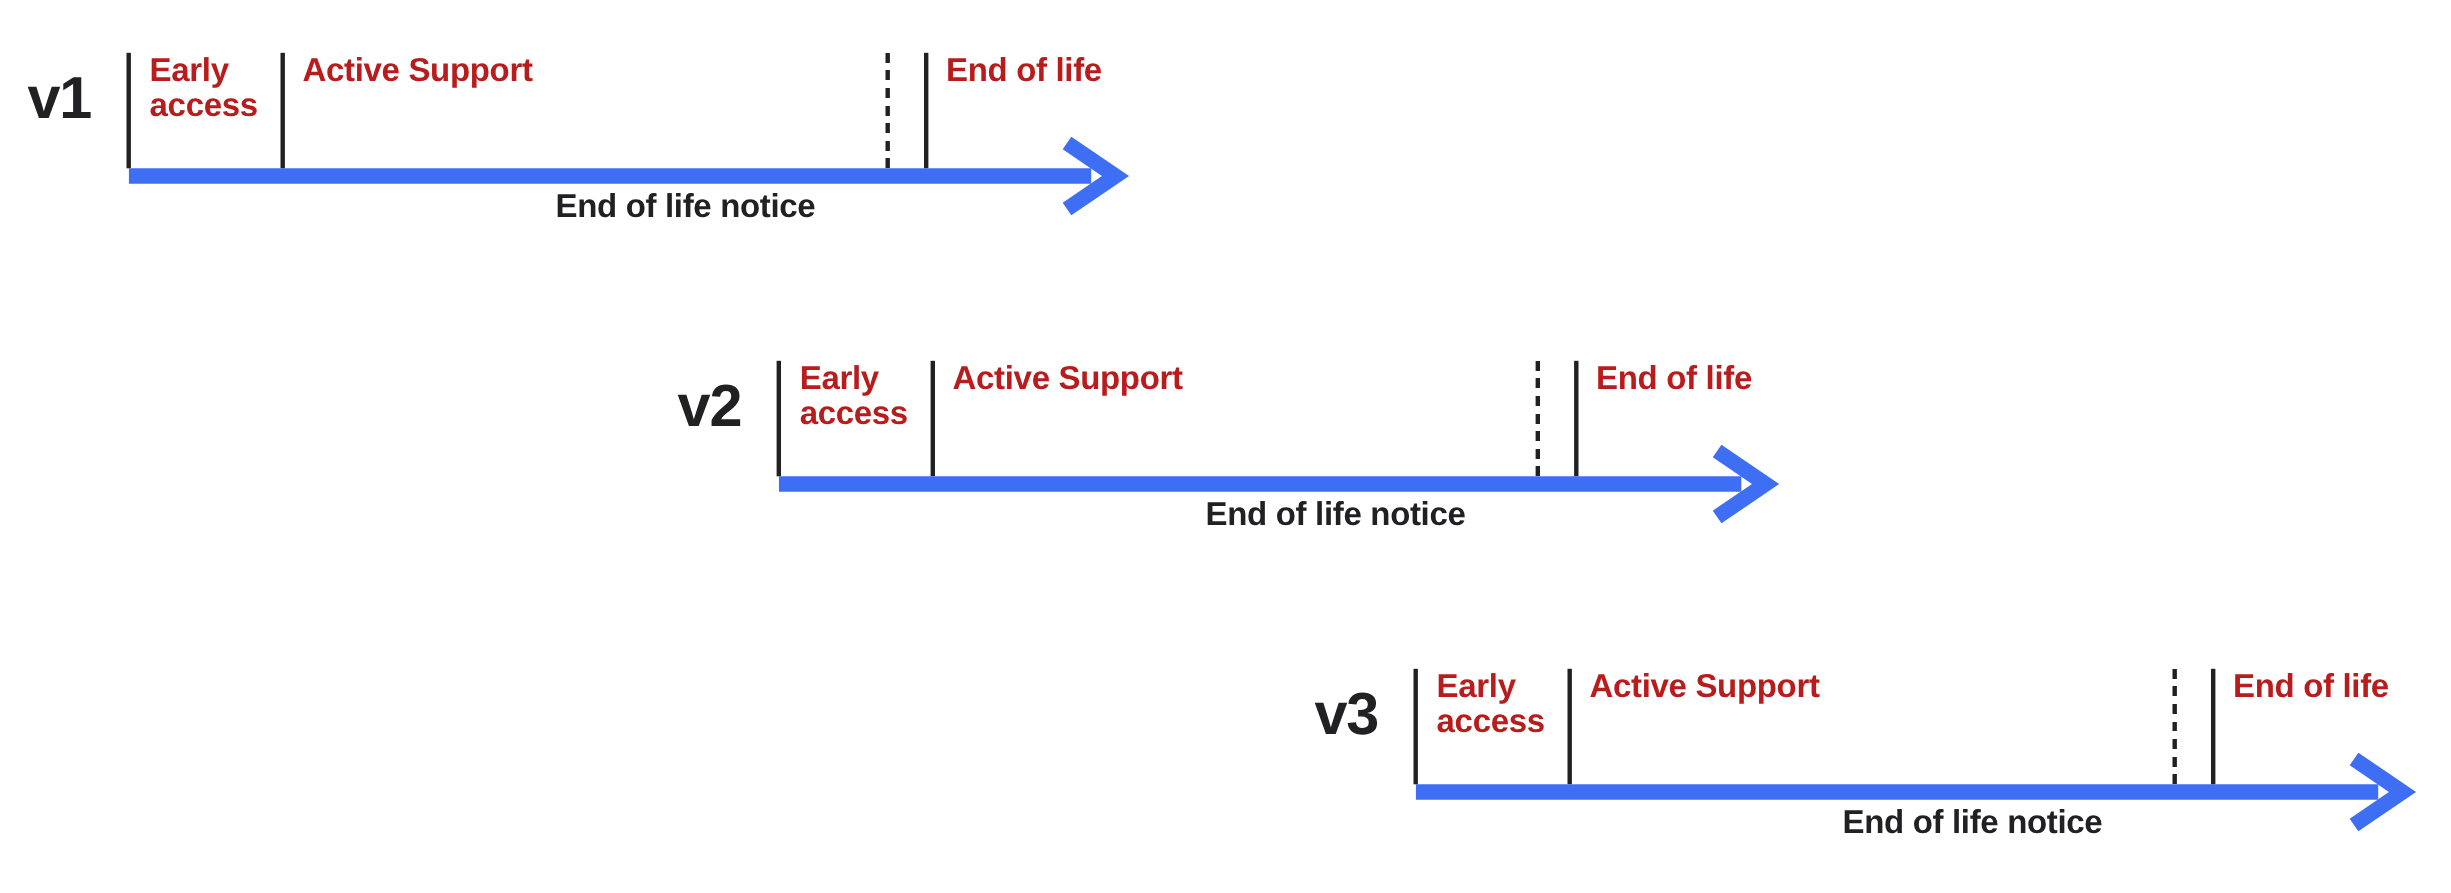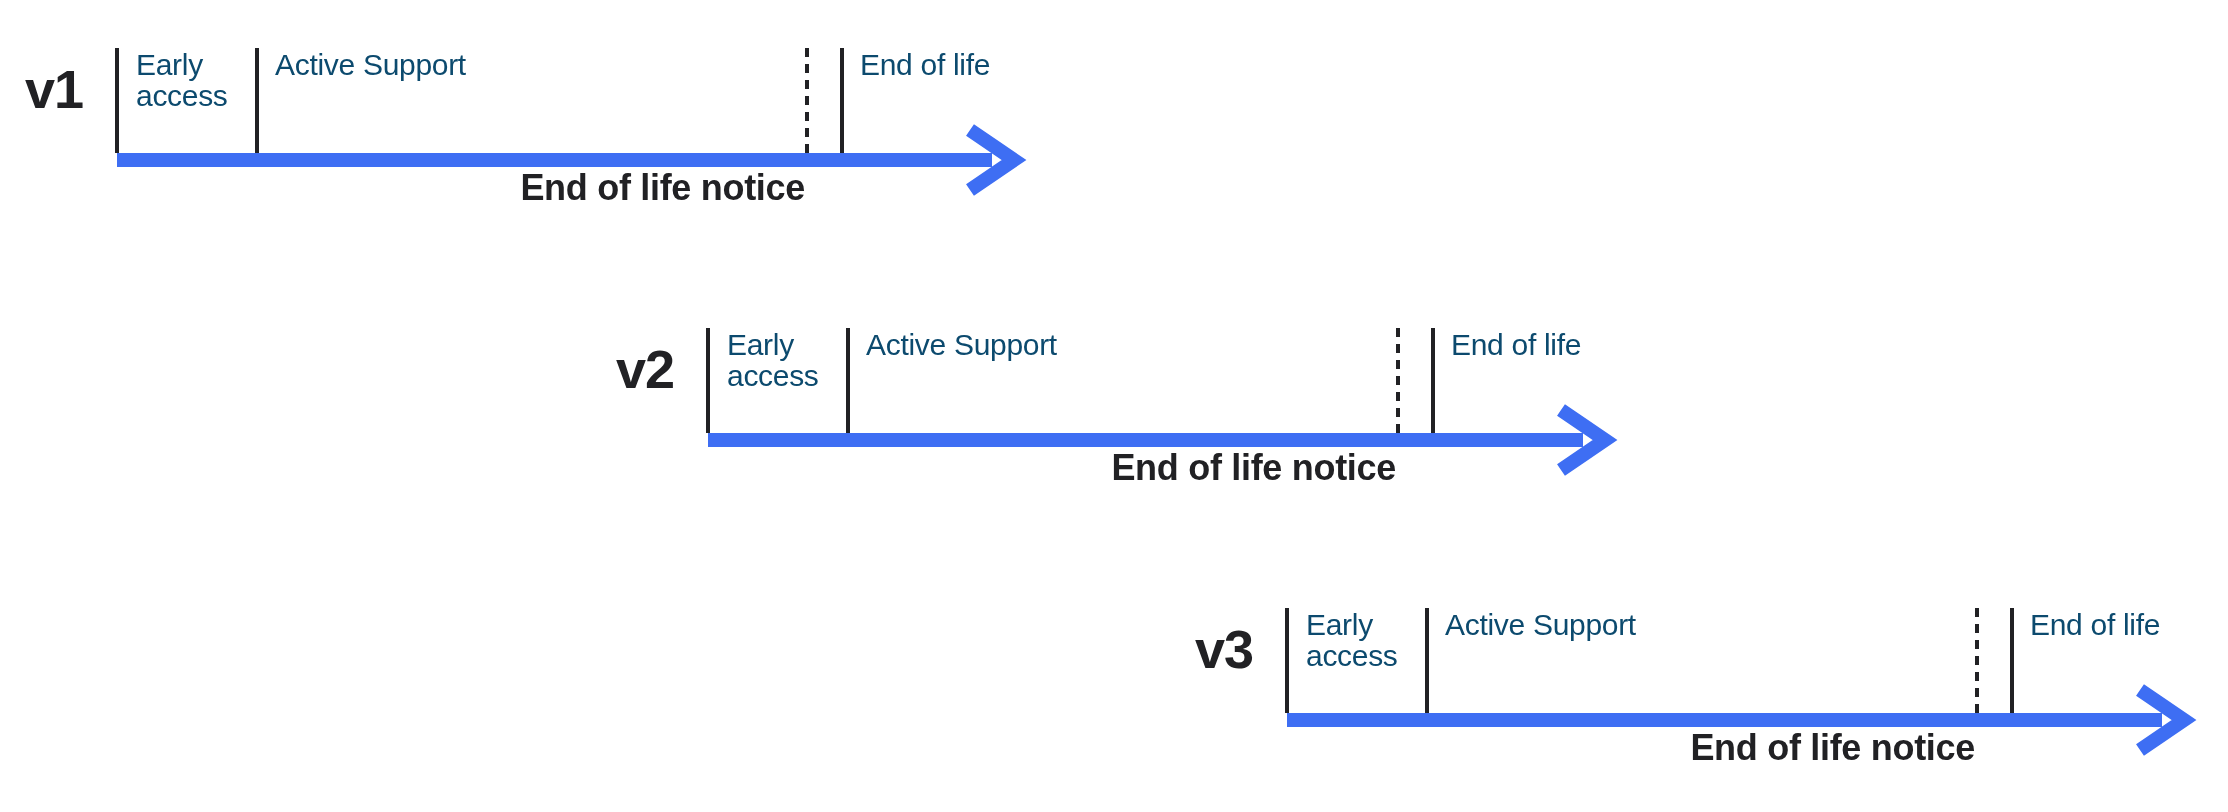--- a/index.html
+++ b/index.html
@@ -60,45 +60,45 @@
       to bottom,
       #212124 0px, #212124 9px,
       transparent 9px, transparent 16px
     );
   }
 
   .phase-label {
     position: absolute;
     top: 1px;
     font-size: 30px;
-    font-weight: 400;
+    font-weight: 700;
     line-height: 31px;
     letter-spacing: -0.3px;
-    color: #0c4a6e;
+    color: #b91c1c;
   }
   .label-early  { left: 19px; width: 118px; }
   .label-active { left: 158px; white-space: nowrap; }
   .label-eol    { left: 743px; white-space: nowrap; }
 
   .arrow-svg {
     position: absolute;
     left: 0;
     top: 72px;
     width: 910px;
     height: 80px;
     display: block;
   }
 
   .notice-label {
     position: absolute;
     left: 388px;
     top: 124px;
     width: 300px;
-    text-align: right;
-    font-size: 36px;
+    text-align: left;
+    font-size: 30px;
     font-weight: 700;
     line-height: 31px;
     letter-spacing: -0.3px;
     white-space: nowrap;
     color: #212124;
   }
 </style>
 </head>
 <body>
 

